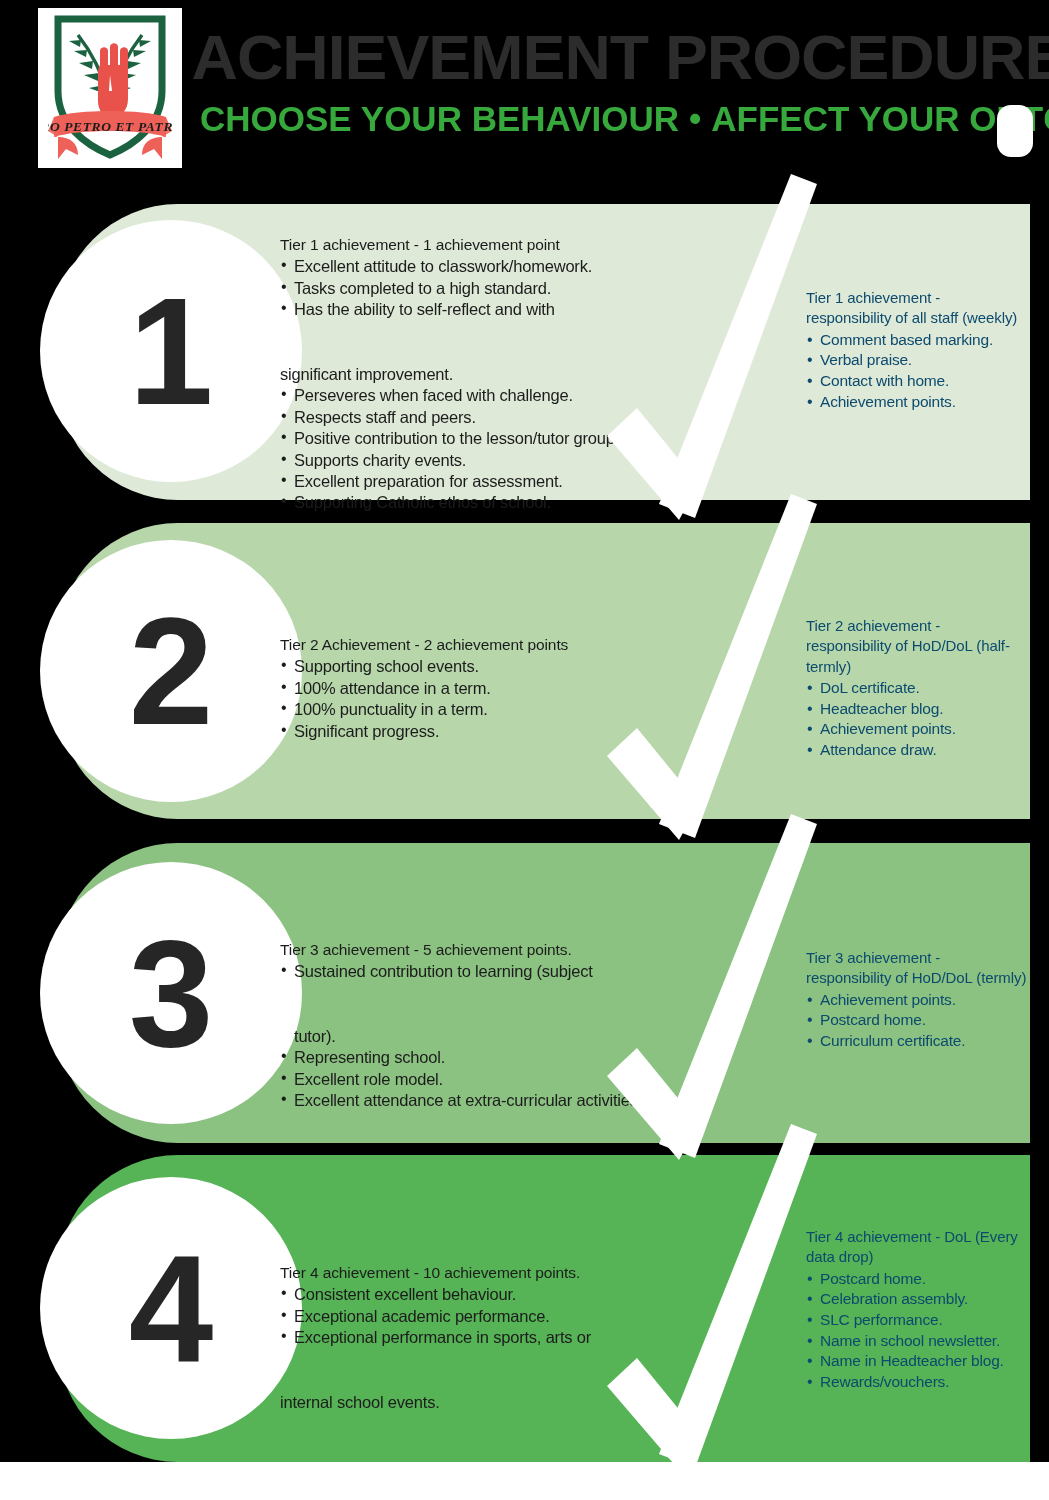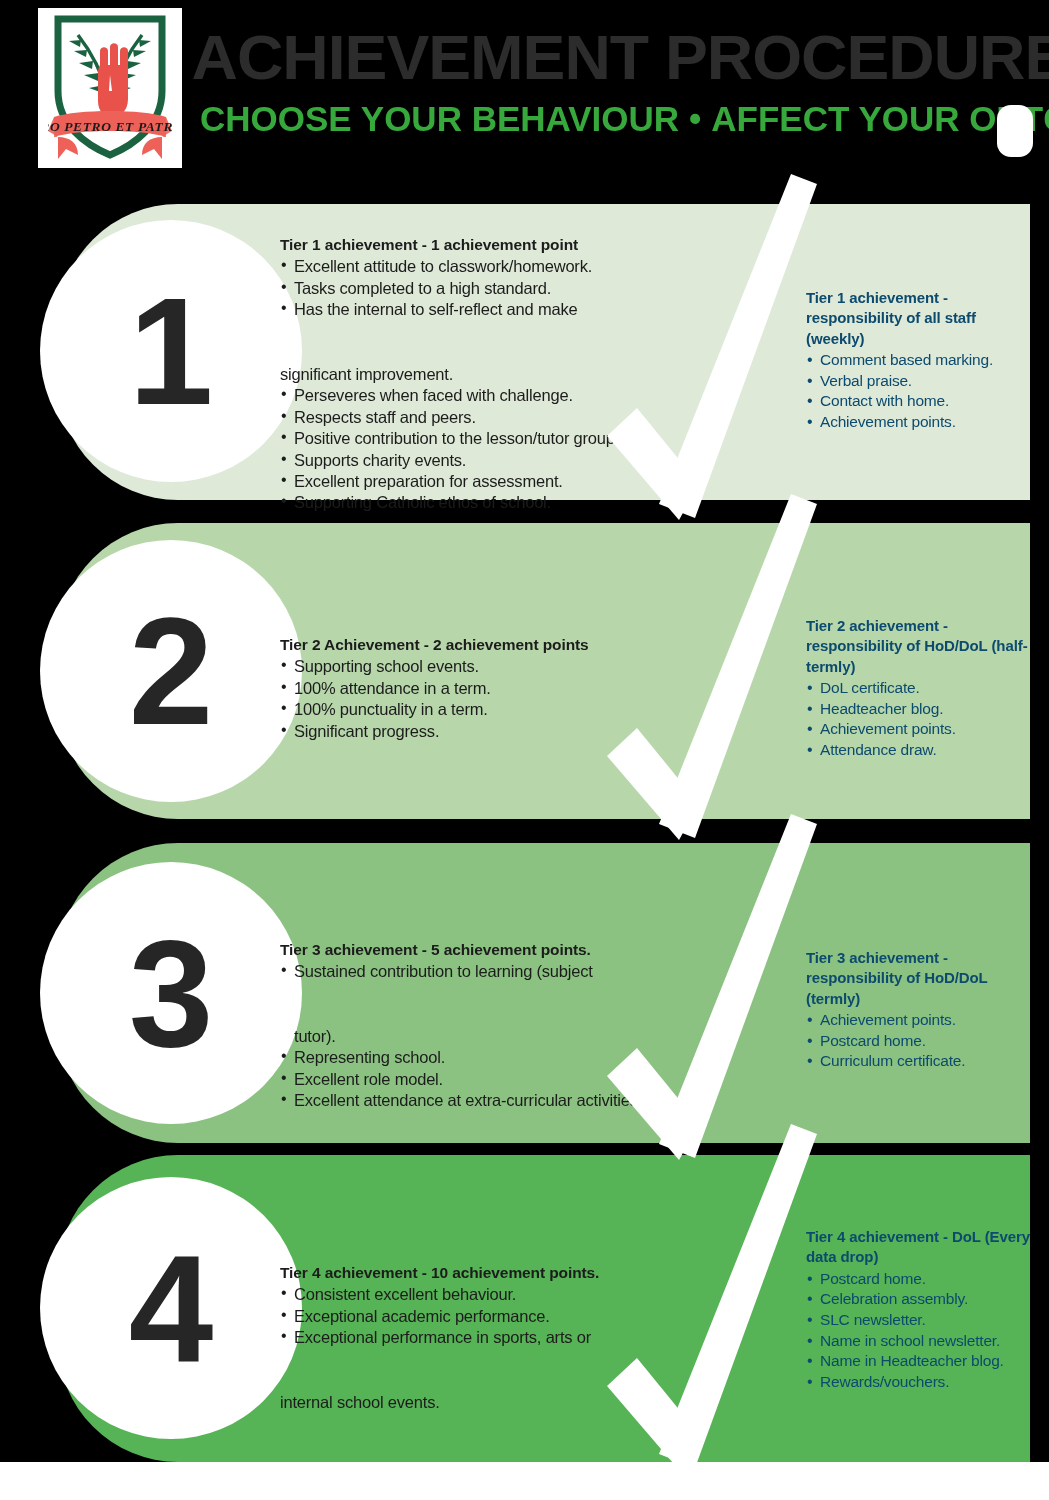--- a/index.html
+++ b/index.html
@@ -48,21 +48,21 @@
   }
   .circle-num{
     font-family:"Liberation Sans",sans-serif;
     font-weight:bold;color:#262626;line-height:1;
   }
 
   .col-left{position:absolute;color:#1c1c1c;}
   .col-right{position:absolute;color:#0c4a6e;}
 
   .blk-title{
-    font-weight:bold;font-size:15.5px;line-height:1.32;margin:0 0 1px 0;
+    font-weight:normal;font-size:15.5px;line-height:1.32;margin:0 0 1px 0;
     letter-spacing:-0.1px;
   }
   .blk-list{list-style:none;margin:0;padding:0;}
   .blk-list li{
     font-size:16.5px;line-height:1.30;margin:0;padding-left:14px;position:relative;
     letter-spacing:-0.2px;
   }
   .blk-list li::before{
     content:"\2022";position:absolute;left:1px;top:-1px;font-size:16px;
   }
@@ -136,21 +136,21 @@
     <div class="band-inner">
       <div class="circle" style="top:16px;width:262px;height:262px;">
         <span class="circle-num" style="font-size:152px;">1</span>
       </div>
 
       <div class="col-left" style="left:222px;top:31px;width:400px;">
         <div class="blk-title">Tier 1 achievement - 1 achievement point</div>
         <ul class="blk-list">
           <li>Excellent attitude to classwork/homework.</li>
           <li>Tasks completed to a high standard.</li>
-          <li>Has the internal to self-reflect and make</li>
+          <li>Has the ability to self-reflect and with</li>
           <li class="nohang">significant improvement.</li>
           <li>Perseveres when faced with challenge.</li>
           <li>Respects staff and peers.</li>
           <li>Positive contribution to the lesson/tutor group</li>
           <li>Supports charity events.</li>
           <li>Excellent preparation for assessment.</li>
           <li>Supporting Catholic ethos of school.</li>
         </ul>
       </div>
 
@@ -236,21 +236,21 @@
           <li>Exceptional performance in sports, arts or</li>
           <li class="nohang">internal school events.</li>
         </ul>
       </div>
 
       <div class="col-right" style="left:748px;top:72px;width:230px;">
         <div class="blk-title">Tier 4 achievement - DoL (Every data drop)</div>
         <ul class="blk-list">
           <li>Postcard home.</li>
           <li>Celebration assembly.</li>
-          <li>SLC newsletter.</li>
+          <li>SLC performance.</li>
           <li>Name in school newsletter.</li>
           <li>Name in Headteacher blog.</li>
           <li>Rewards/vouchers.</li>
         </ul>
       </div>
     </div>
   </div>
 
   <div class="check" style="left:595px;top:168px;width:230px;height:360px;">
     <svg width="230" height="360" viewBox="0 0 230 360">

